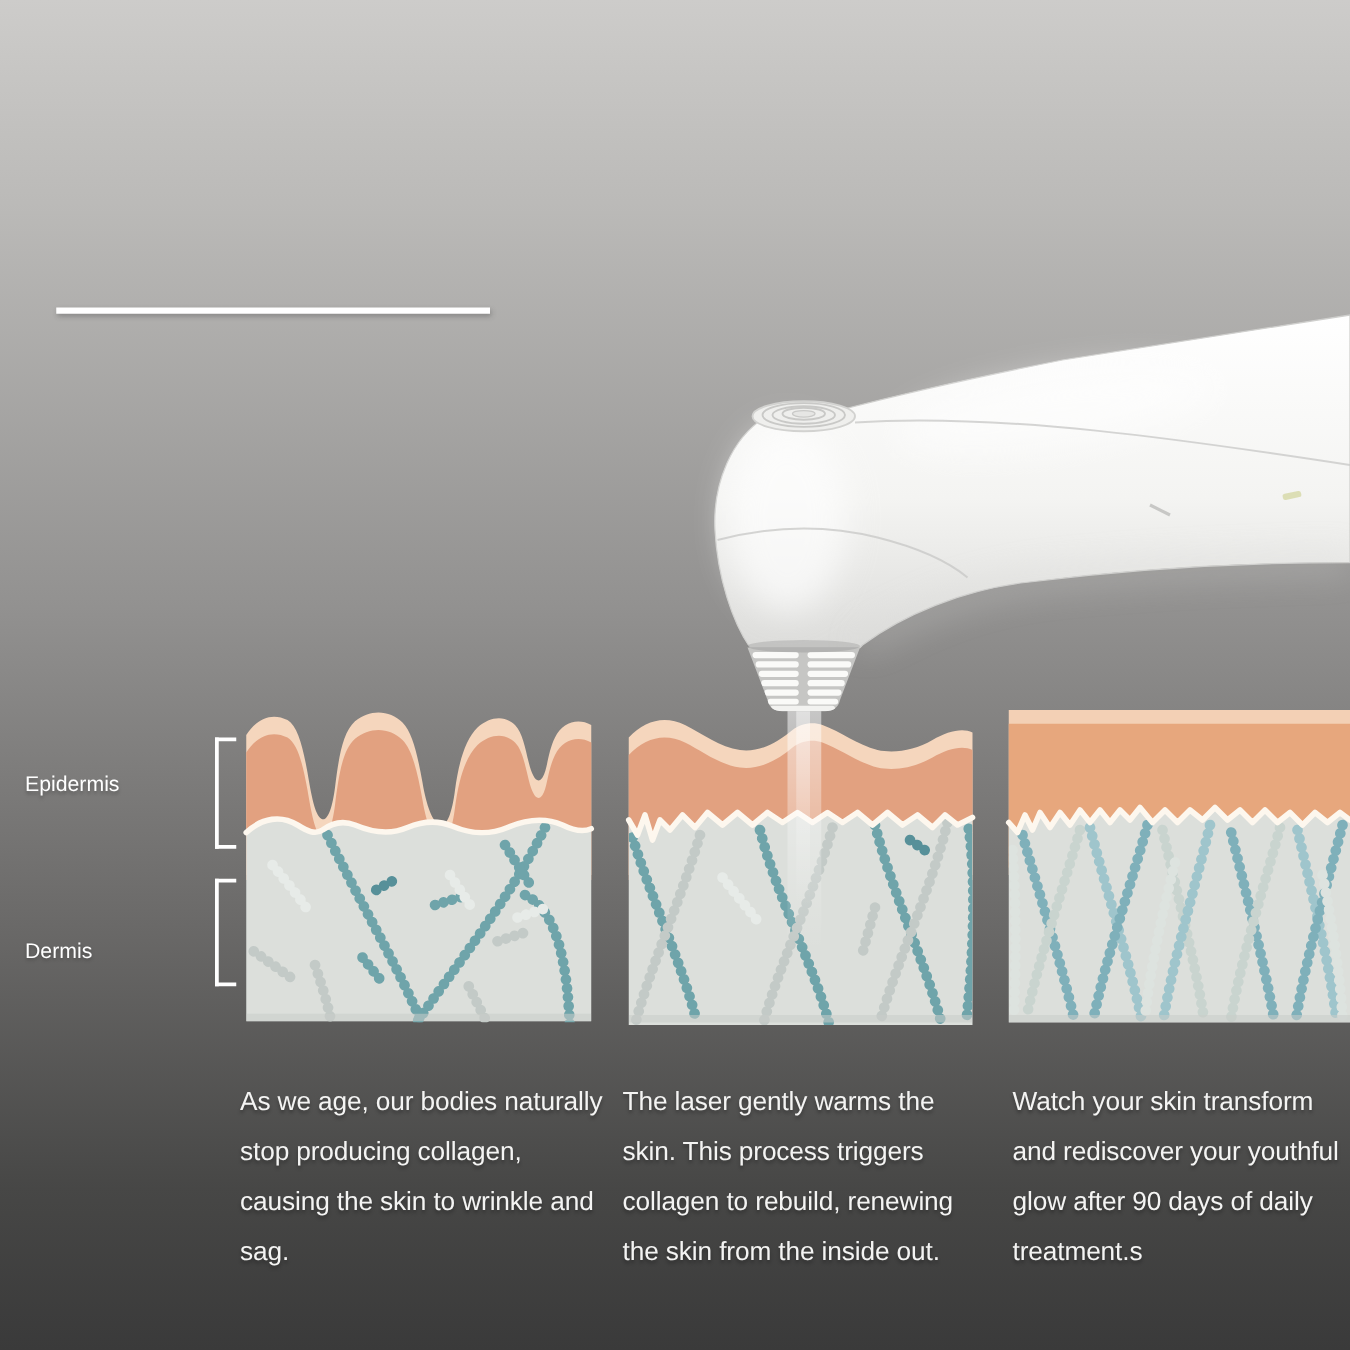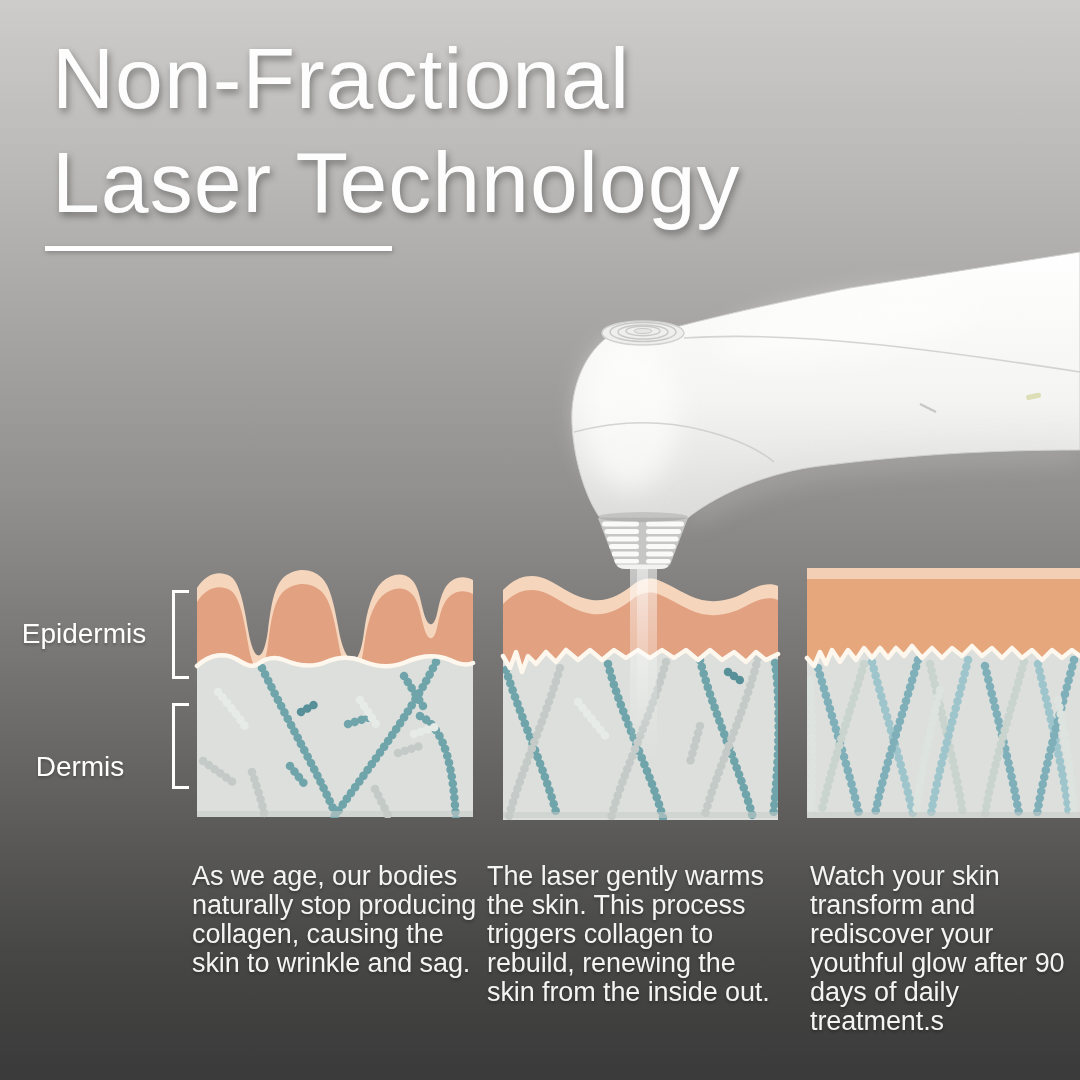--- a/index.html
+++ b/index.html
@@ -13,56 +13,52 @@
     position:absolute;left:52px;top:26px;
     font-size:86px;line-height:104px;font-weight:400;letter-spacing:1px;
     color:#fdfdfd;text-shadow:2px 4px 7px rgba(40,40,40,.45);
   }
   .underline{
     position:absolute;left:45px;top:246px;width:347px;height:5px;background:#ffffff;
     box-shadow:1px 2px 4px rgba(60,60,60,.35);
   }
   .scene{position:absolute;left:0;top:0;width:1080px;height:1080px;}
   .layer-label{
-    position:absolute;color:#ffffff;font-size:28px;text-align:center;
+    position:absolute;color:#ffffff;font-size:17px;text-align:left;
     text-shadow:0 2px 3px rgba(0,0,0,.25);
   }
   .label-epidermis{left:20px;top:618px;width:128px;}
   .label-dermis{left:20px;top:728px;width:120px;margin-top:23px;}
   .bracket{
     position:absolute;width:14px;
     border-left:3px solid #ffffff;border-top:3px solid #ffffff;border-bottom:3px solid #ffffff;
   }
   .bracket-epidermis{left:172px;top:590px;height:83px;}
   .bracket-dermis{left:172px;top:703px;height:80px;}
   .caption{
-    position:absolute;top:862px;color:#f4f4f3;font-size:27px;line-height:29px;
+    position:absolute;top:862px;color:#f4f4f3;font-size:21px;line-height:40px;
     letter-spacing:-0.1px;text-shadow:0 2px 3px rgba(0,0,0,.3);
   }
   .caption-1{left:192px;width:300px;}
-  .caption-2{left:487px;width:285px;}
+  .caption-2{left:498px;width:285px;}
   .caption-3{left:810px;width:272px;}
   
   .ch{fill:none;stroke-width:8.5;stroke-linecap:round;stroke-dasharray:0.1 7;}
   .ch-teal{stroke:#6fa4aa;} .ch-teal-d{stroke:#579099;}
   .ch-teal-p{stroke:#9fc5cc;} .ch-teal-m{stroke:#7fb0ba;}
   .ch-gray{stroke:#c3cac7;} .ch-gray-p{stroke:#c9d4cf;}
   .ch-white{stroke:#e7ebe8;} .ch-lt{stroke:#dde3df;}
   .bound{fill:none;stroke:#fdf7ee;stroke-width:4.5;stroke-linejoin:round;stroke-linecap:round;}
   .seam{fill:none;stroke:#c7c7c5;stroke-width:1.6;opacity:.75;}
 </style>
 </head>
 <body>
 
 <div class="canvas">
 
-  <div class="title">
-    <div>Non-Fractional</div>
-    <div>Laser Technology</div>
-  </div>
   <div class="underline"></div>
 
   <svg class="scene" viewBox="0 0 1080 1080">
     <defs>
       <linearGradient id="gBody" x1="0" y1="0" x2="0" y2="1">
         <stop offset="0" stop-color="#ffffff"></stop>
         <stop offset="0.55" stop-color="#f4f4f2"></stop>
         <stop offset="1" stop-color="#dcdcda"></stop>
       </linearGradient>
       <linearGradient id="gBeam" x1="0" y1="0" x2="0" y2="1">

